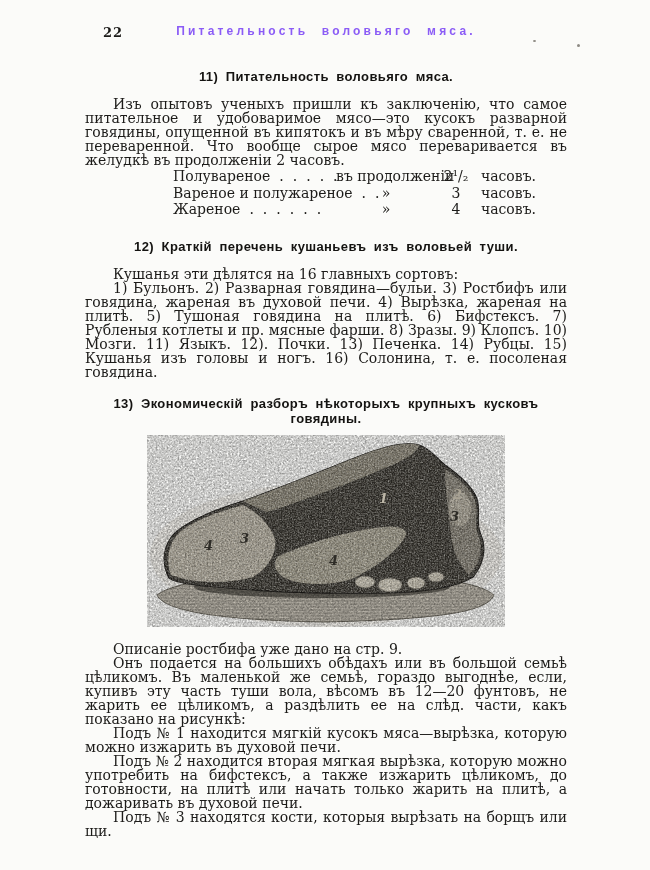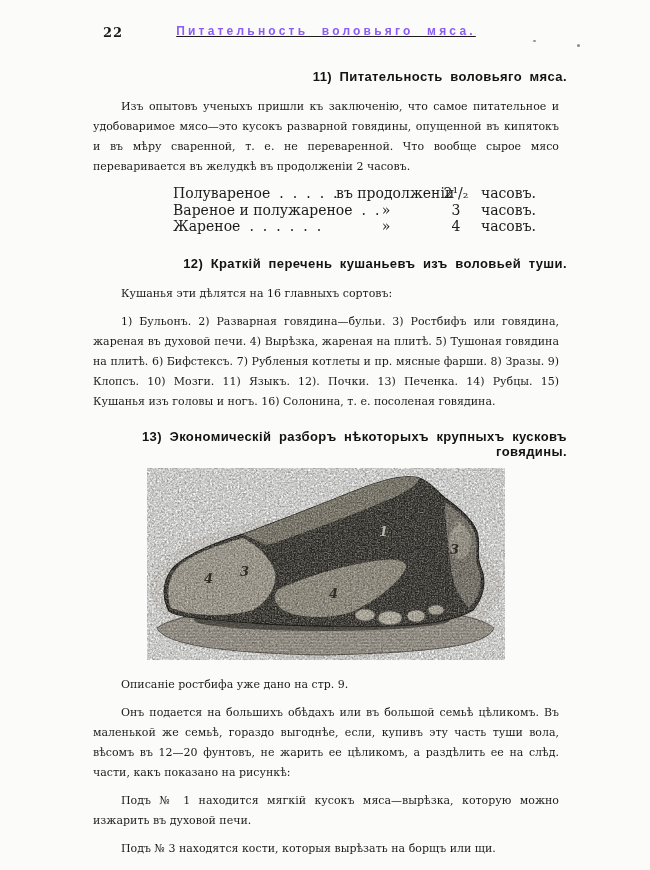--- a/index.html
+++ b/index.html
@@ -7,48 +7,48 @@
     width:650px;height:870px;
     background:#fbfbf9;
     font-family:"DejaVu Serif","Liberation Serif",serif;
     color:#1c1b19;
     overflow:hidden;
   }
   .page{position:relative;width:650px;height:870px;background:#fbfbf9;}
   .content{position:absolute;left:85px;top:24px;width:482px;}
 
   
-  .running-head{position:relative;height:18px;text-decoration:underline;}
+  .running-head{position:relative;height:18px;}
   .page-num{
     position:absolute;left:18px;top:1px;
     font-weight:bold;font-size:13px;letter-spacing:1px;
   }
   .head-title{
     display:block;text-align:center;
     font-family:"Liberation Sans","DejaVu Sans",sans-serif;
     font-weight:700;font-size:12px;
     letter-spacing:3.2px;word-spacing:7px;
     color:#8b5cf6;
   }
 
   
   .sec-heading{
-    text-align:right;
+    text-align:center;
     font-family:"Liberation Sans","DejaVu Sans",sans-serif;
     font-weight:700;font-size:13px;
     letter-spacing:0.4px;word-spacing:3.5px;
     color:#141311;margin:0;
   }
   .h11{margin-top:27px;}
   .h12{margin-top:21px;}
   .h13{margin-top:17px;}
 
   
   .para{
-    margin:8px;font-size:11px;line-height:20px;
+    margin:0;font-size:14px;line-height:14px;
     text-align:justify;text-indent:28px;
   }
   .p-first{margin-top:13px;}
 
   
   .digest-table{margin:1px 0 0 88px;font-size:14px;line-height:16.5px;}
   .digest-row{display:grid;grid-template-columns:163px 100px 40px 60px;}
   .dt-name{white-space:nowrap;}
   .dt-dots{letter-spacing:9px;margin-left:9px;color:#1c1b19;}
   .dt-mid{text-align:center;white-space:nowrap;}
@@ -186,18 +186,19 @@
       <span class="figure-label fl-dark l4b">4</span>
       <span class="figure-label fl-light l1">1</span>
       <span class="figure-label fl-faint l2">2</span>
       <span class="figure-label fl-dark l3b">3</span>
     </div>
 
     <div class="desc">
       <p class="para">Описаніе ростбифа уже дано на стр. 9.</p>
       <p class="para">Онъ подается на большихъ обѣдахъ или въ большой семьѣ цѣликомъ. Въ маленькой же семьѣ, гораздо выгоднѣе, если, купивъ эту часть туши вола, вѣсомъ въ 12—20 фунтовъ, не жарить ее цѣликомъ, а раздѣлить ее на слѣд. части, какъ показано на рисункѣ:</p>
       <p class="para">Подъ № 1 находится мягкій кусокъ мяса—вырѣзка, которую можно изжарить въ духовой печи.</p>
+      <p class="para">Подъ № 2 находится вторая мягкая вырѣзка, которую можно употребить на бифстексъ, а также изжарить цѣликомъ, до готовности, на плитѣ или начать только жарить на плитѣ, а дожаривать въ духовой печи.</p>
       <p class="para">Подъ № 3 находятся кости, которыя вырѣзать на борщъ или щи.</p>
 
     </div>
 
   </div>
 </div>
 
 </body></html>

